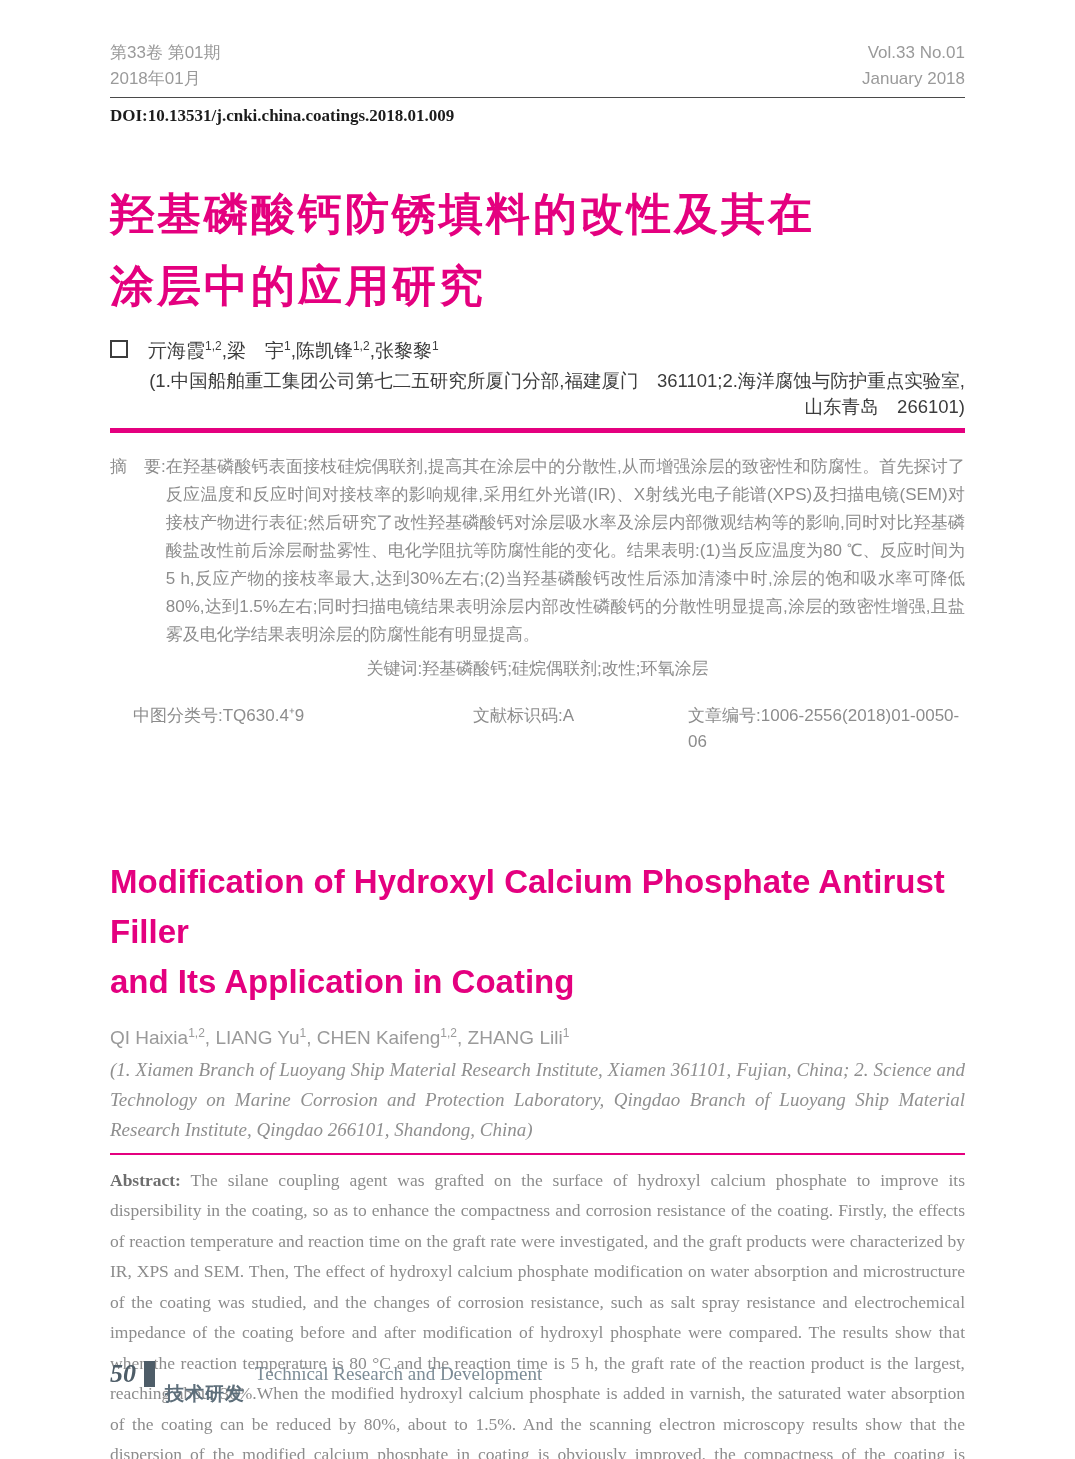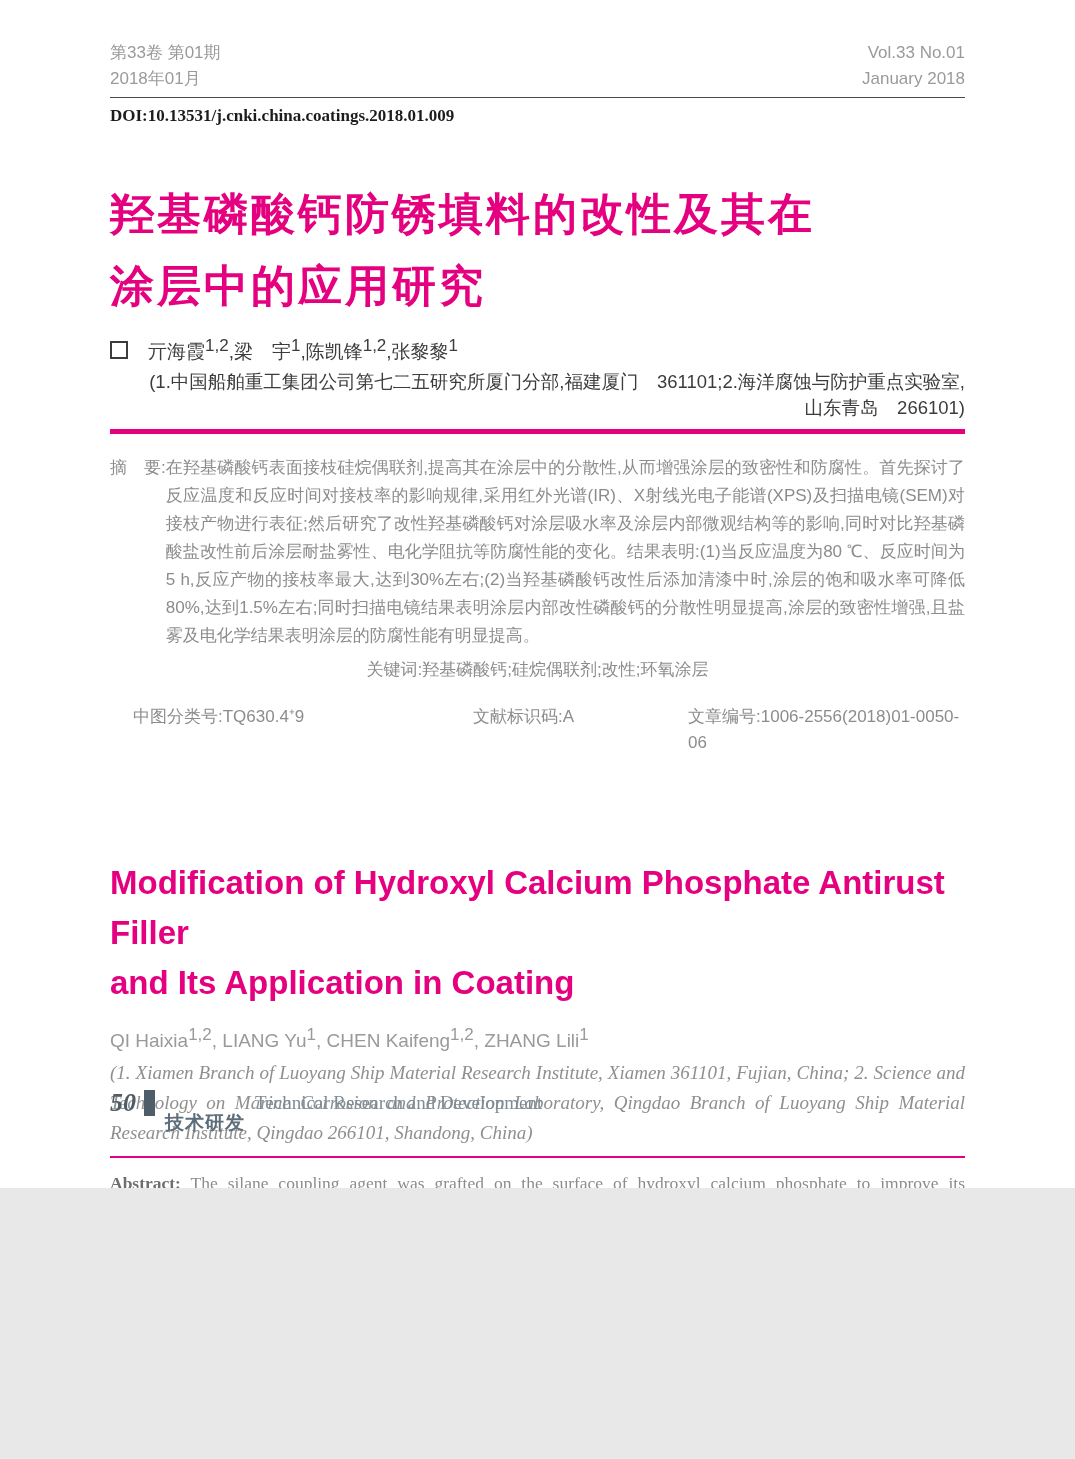--- a/index.html
+++ b/index.html
@@ -1,38 +1,38 @@
 <!DOCTYPE html>
 <html><head>
 <meta charset="utf-8">
 <style>
   html,body{margin:0;padding:0;background:#e8e8e8;}
   .page{
     position:relative;
-    width:1075px;height:1188px;
+    width:1075px;height:1459px;
     margin:0 auto;
     background:#ffffff;
     font-family:"Liberation Sans",sans-serif;
     overflow:hidden;
     box-sizing:border-box;
     padding:40px 110px 0 110px;
   }
   
   .jheader{display:flex;justify-content:space-between;color:#9a9a9a;font-size:17px;line-height:26px;}
   .jheader .col{white-space:nowrap;}
   .jheader .col.center{text-align:center;}
   .jheader .col.right{text-align:right;}
   .cn-journal{letter-spacing:9px;}
   .header-rule{border:none;border-top:1px solid #4a4a4a;margin:5px 0 0 0;}
   .doi-line{font-family:"Liberation Serif",serif;font-weight:600;color:#1c1c1c;font-size:17px;line-height:25px;margin-top:5px;}
   
   .cn-title{margin-top:50px;color:#e4007f;font-weight:bold;font-size:44px;line-height:72px;letter-spacing:3px;}
   .cn-authors{margin-top:10px;font-size:19px;color:#3c3c3c;line-height:28px;}
   .author-square{display:inline-block;width:14px;height:14px;border:2px solid #3c3c3c;margin-right:20px;vertical-align:-1px;}
-  .cn-authors sup,.en-authors sup{font-size:17px;}
+  .cn-authors sup,.en-authors sup{font-size:12px;}
   .cn-affil{margin-top:3px;font-size:18.5px;color:#3c3c3c;line-height:26px;padding-left:34px;text-align:right;}
   .rule-accent-thick{height:5px;background:#e4007f;border:none;margin:8px 0 0 0;}
   
   .abs-cn{display:flex;margin-top:20px;color:#8c8c8c;font-size:17px;line-height:28px;}
   .abs-cn .lbl{flex:0 0 auto;white-space:nowrap;}
   .abs-cn .txt{flex:1;text-align:justify;}
   .kw-cn{margin-top:6px;color:#8c8c8c;font-size:17px;line-height:28px;text-align:center;}
   .clc-row{display:flex;margin-top:20px;color:#8c8c8c;font-size:17px;line-height:26px;}
   .clc-row .c1{width:340px;margin-left:23px;}
   .clc-row .c2{width:215px;}

